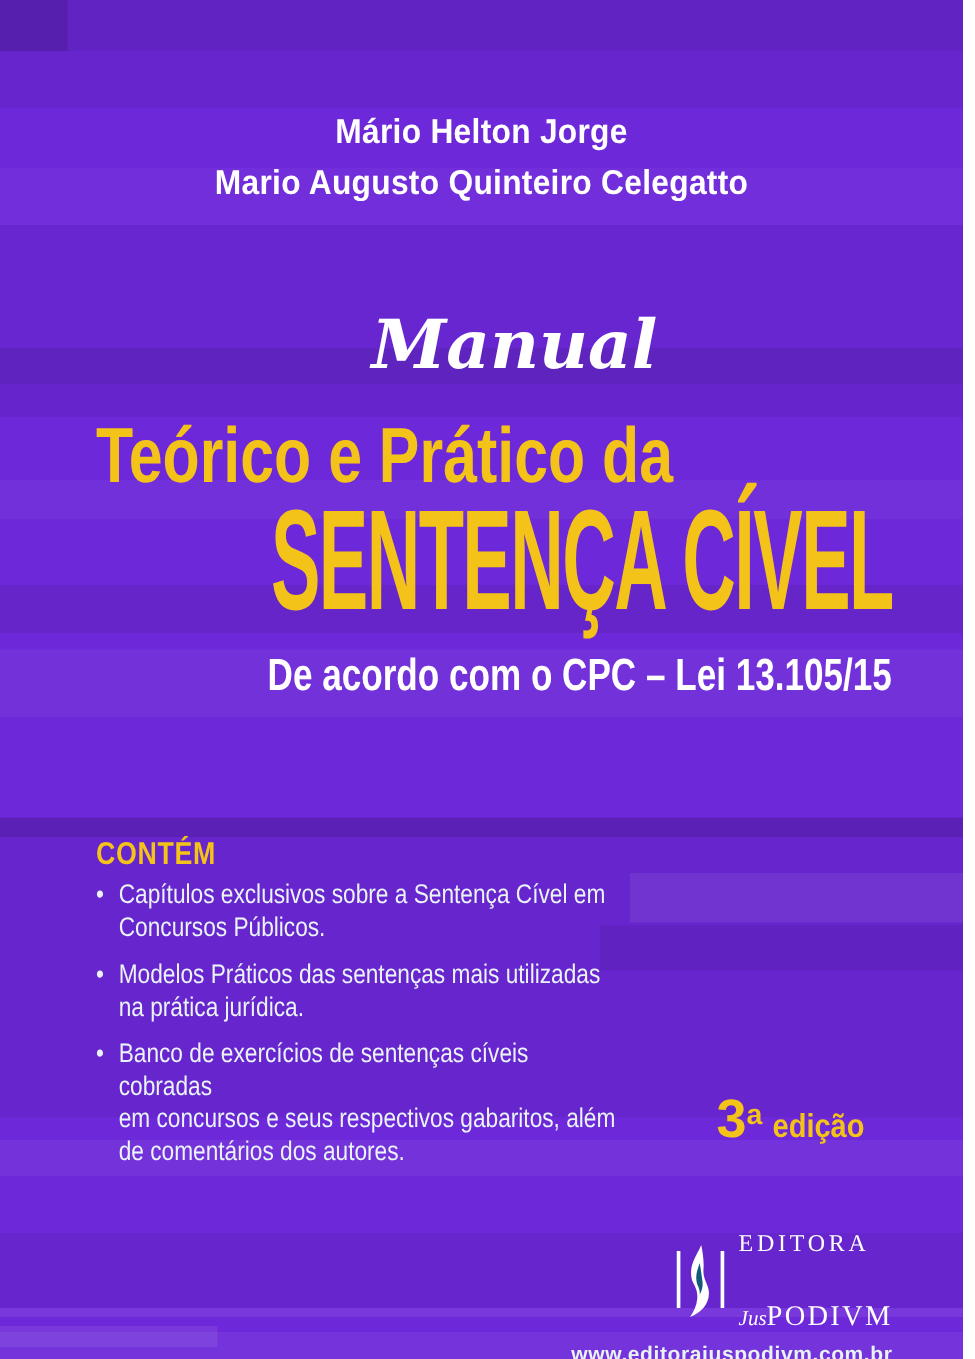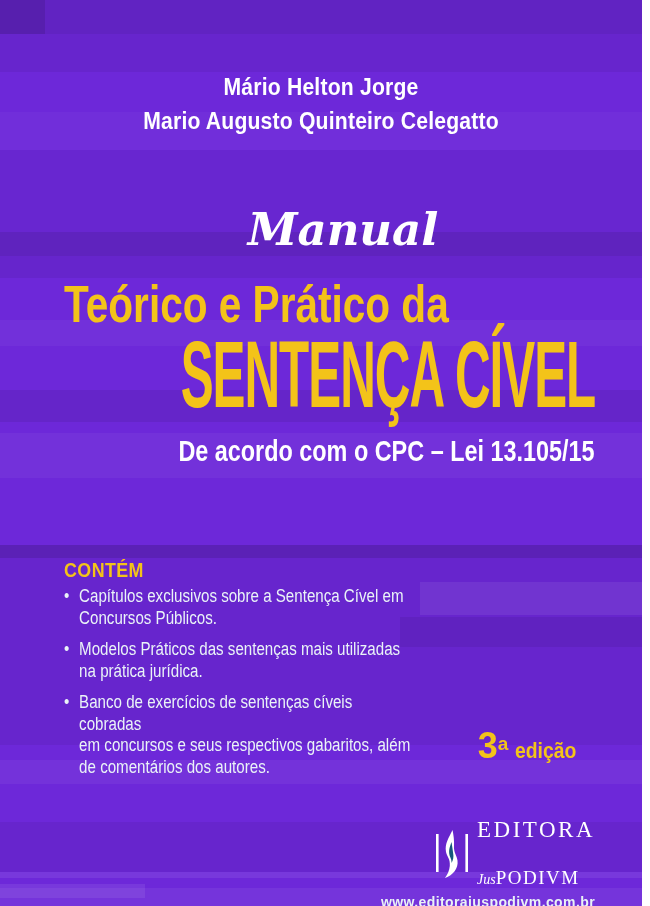--- a/index.html
+++ b/index.html
@@ -81,21 +81,21 @@
     display:flex;align-items:flex-end;
   }
   .ed-num{font-size:36px;line-height:1;}
   .ed-sup{font-size:19px;line-height:1;transform:translateY(-11px);}
   .ed-word{font-size:22px;line-height:1;margin-left:7px;transform:scaleX(.88) translateY(-2px);transform-origin:0 100%;}
   
   .publisher{position:absolute;right:47px;top:820px;text-align:right;}
   .pub-row{display:flex;align-items:center;justify-content:flex-end;}
   .pub-mark{width:32px;height:50px;margin-right:9px;flex:none;}
   .pub-text{text-align:left;font-family:"Liberation Serif",serif;color:#fff;}
-  .pub-editora{font-size:23px;line-height:20px;letter-spacing:2.5px;}
+  .pub-editora{font-size:16px;line-height:20px;letter-spacing:2.5px;}
   .pub-jusline{font-size:19px;line-height:19px;letter-spacing:1.5px;margin-top:28px;}
   .pub-jusline .jus{font-style:italic;font-size:14px;letter-spacing:0;}
   .pub-url{
     font-size:14px;letter-spacing:.4px;color:#e9f2f6;margin-top:5px;
     font-family:"Liberation Sans",sans-serif;
     font-weight:bold;
   }
 </style>
 </head>
 <body>

